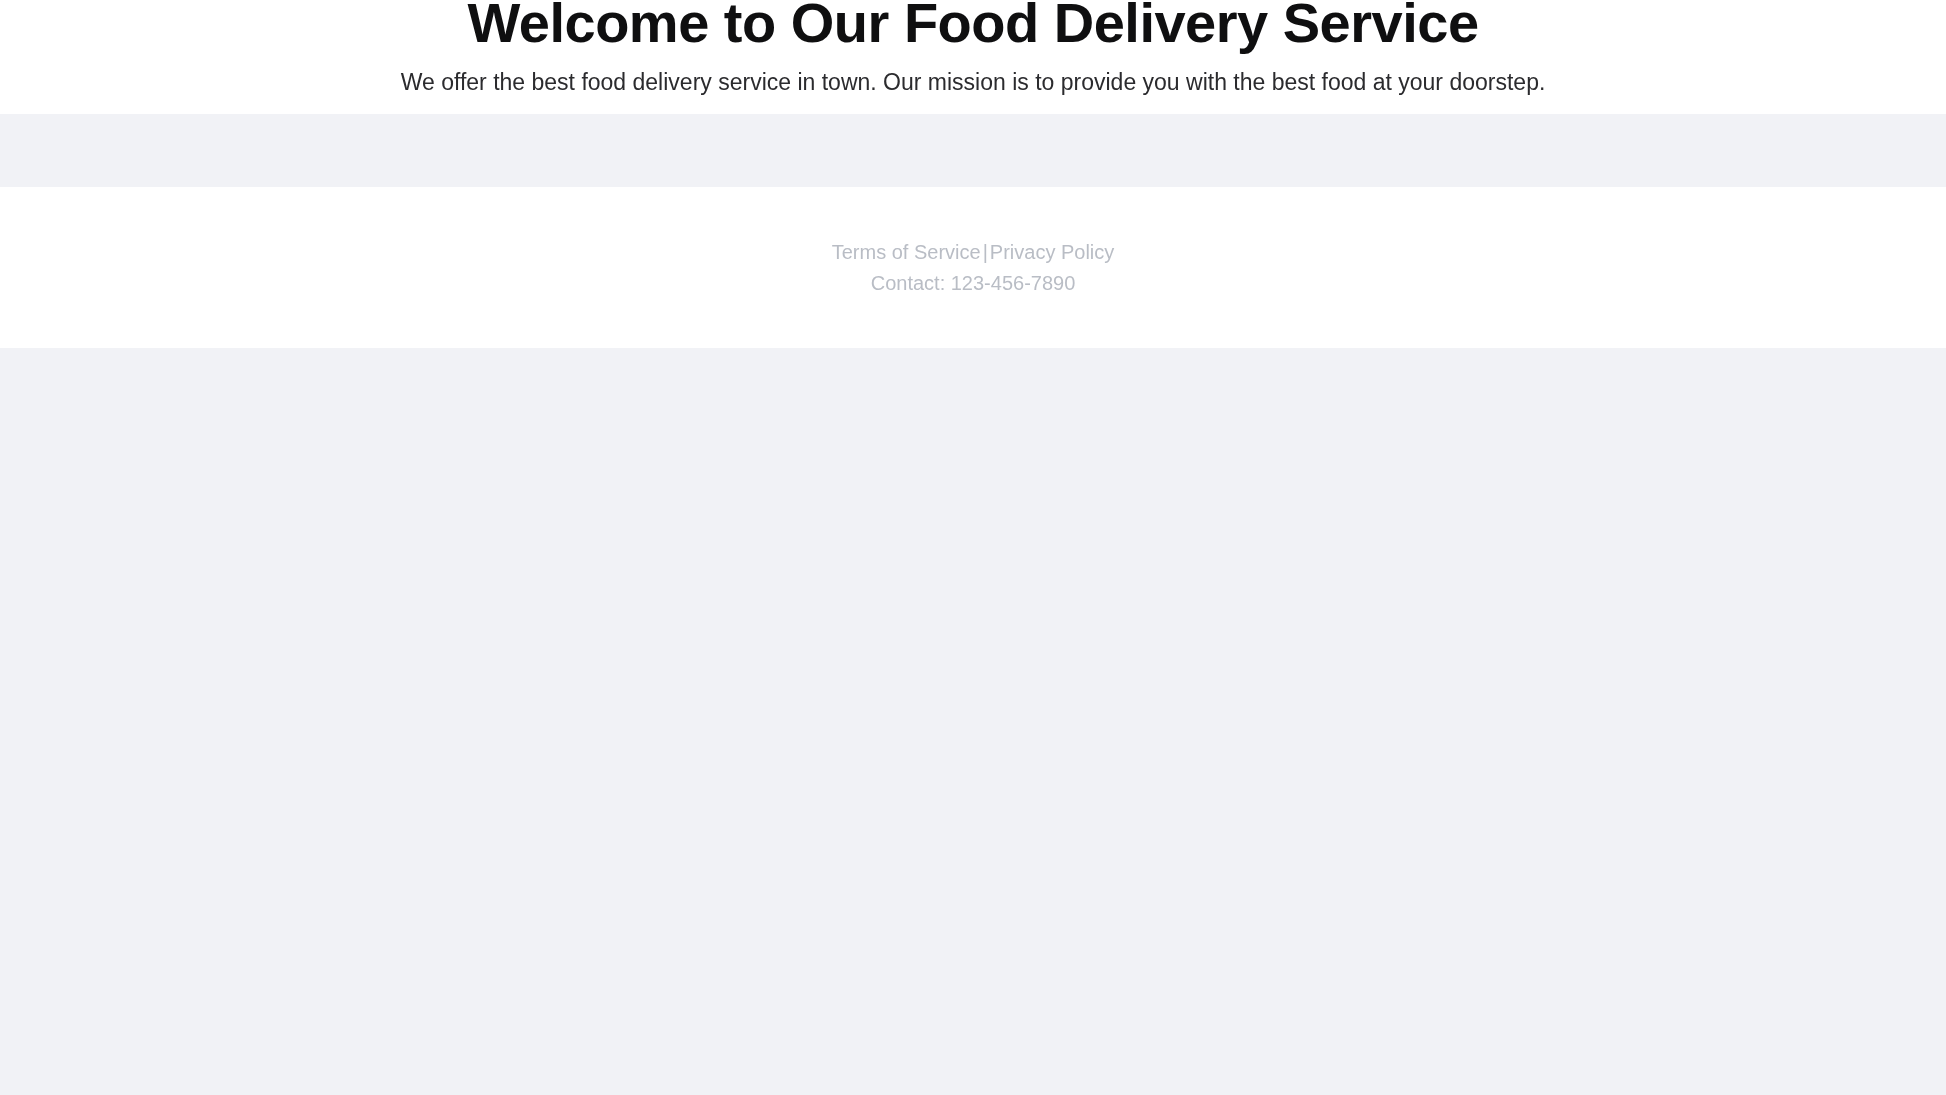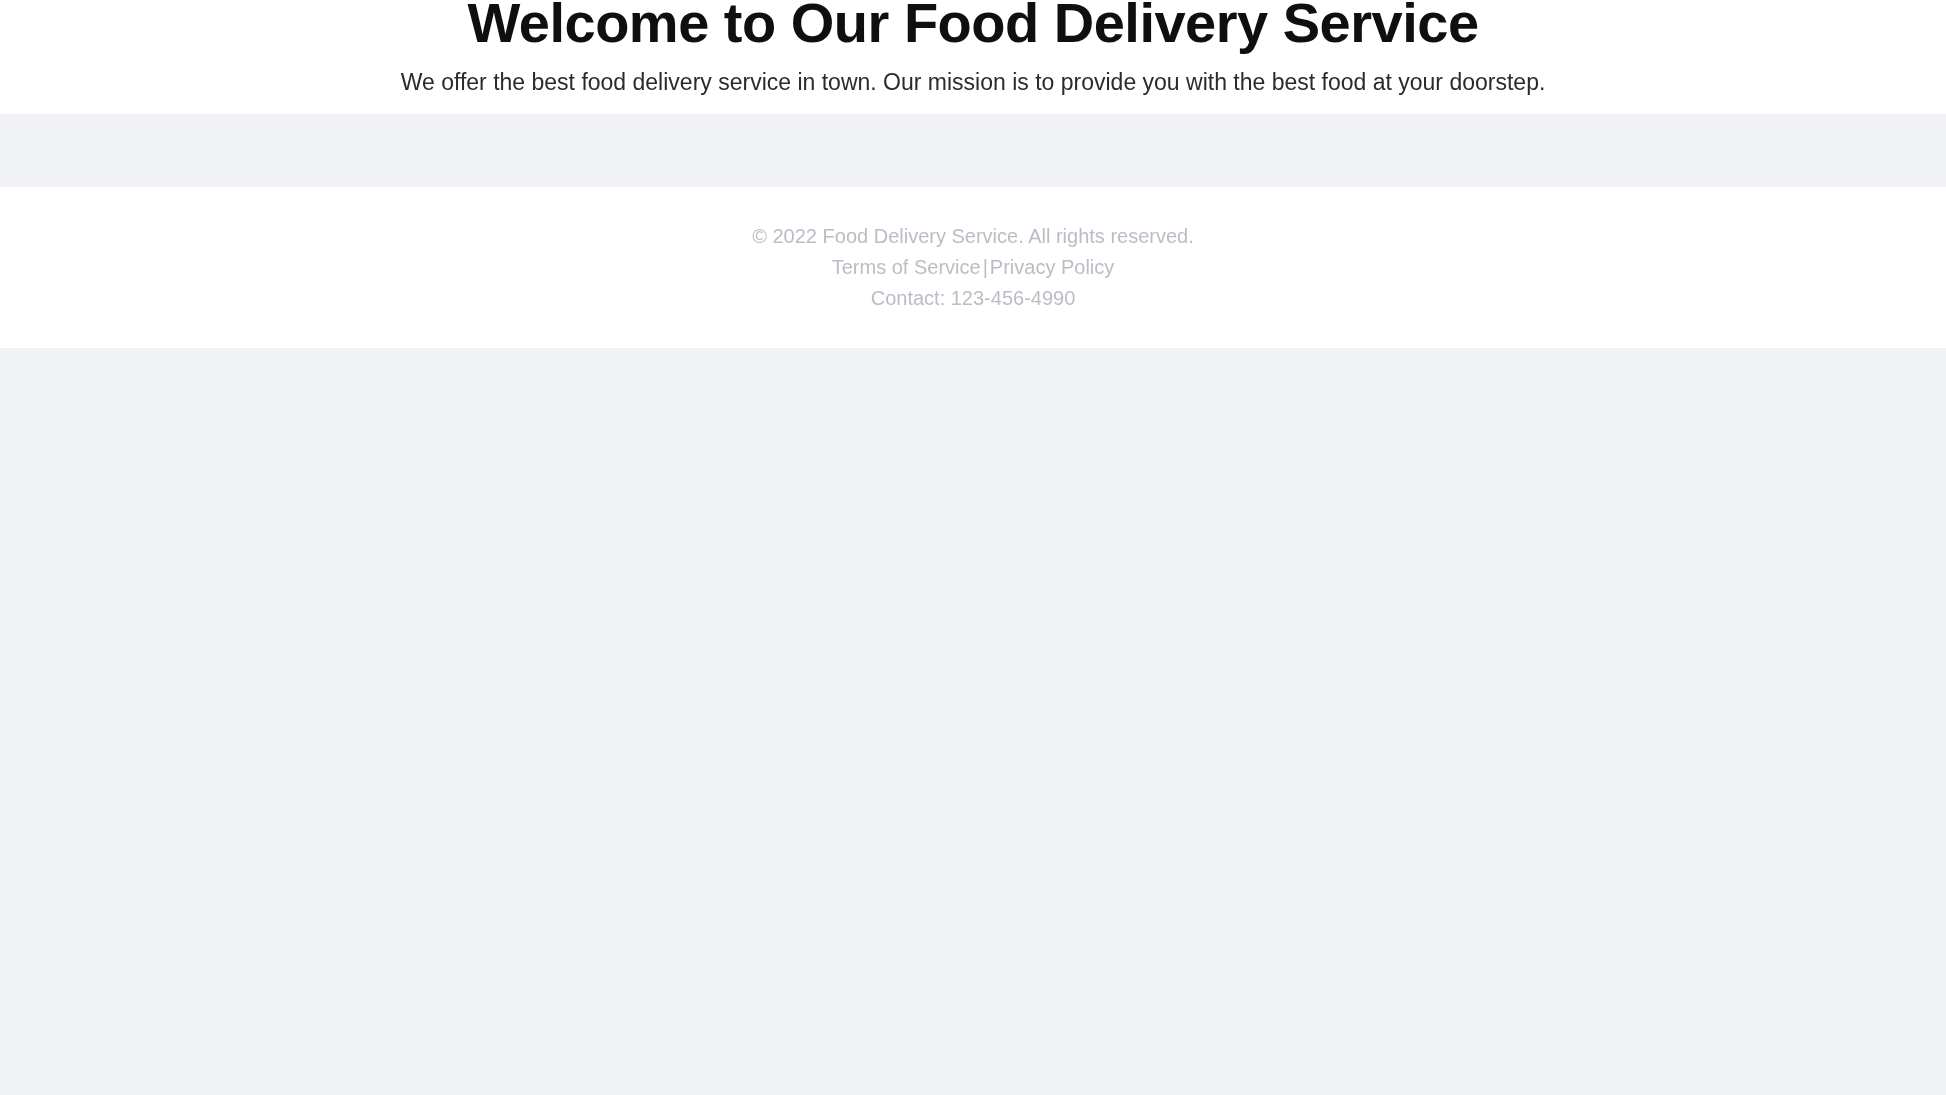--- a/index.html
+++ b/index.html
@@ -124,24 +124,23 @@
   <header class="site-header">
     <h1 class="site-title">Welcome to Our Food Delivery Service</h1>
     <p class="site-subtitle">We offer the best food delivery service in town. Our mission is to provide you with the best food at your doorstep.</p>
   </header>
 
   <main class="main-content">
     <div></div>
   </main>
 
   <footer class="site-footer">
-    <div class="footer-line">© 2022 Food Delivery Service. All rights reserved.</div>
 
     <div class="footer-links">
       <a href="#">Terms of Service</a><span class="sep">|</span><a href="#">Privacy Policy</a>
     </div>
 
-    <div class="footer-line">Contact: 123-456-4990</div>
+    <div class="footer-line">Contact: 123-456-7890</div>
   </footer>
 
   <div class="page-fill"></div>
 
 </div>
 
 </body></html>

